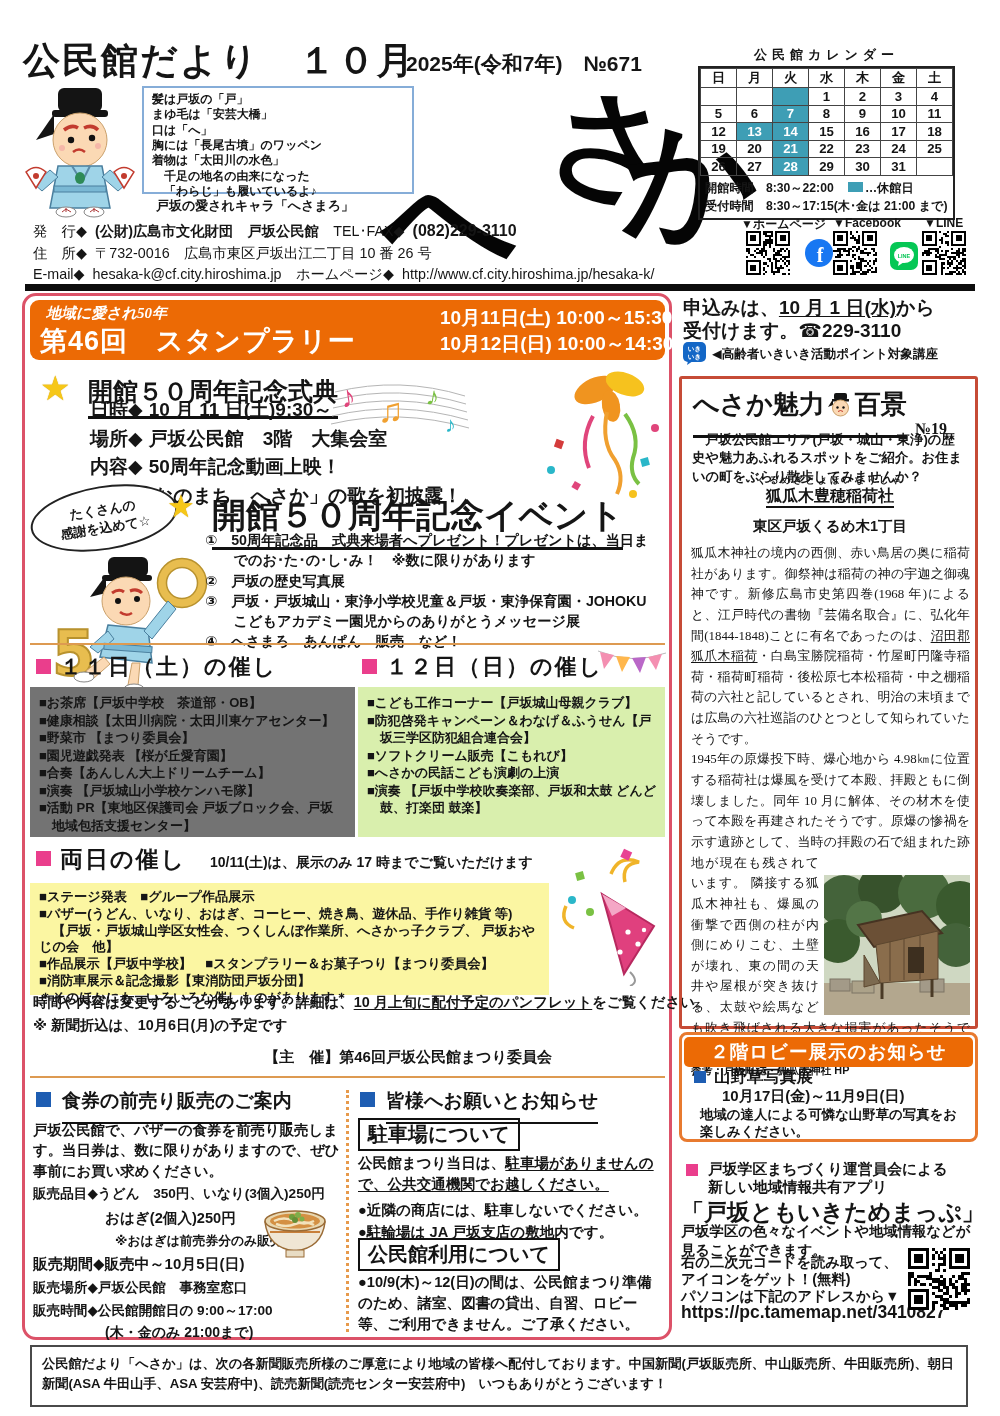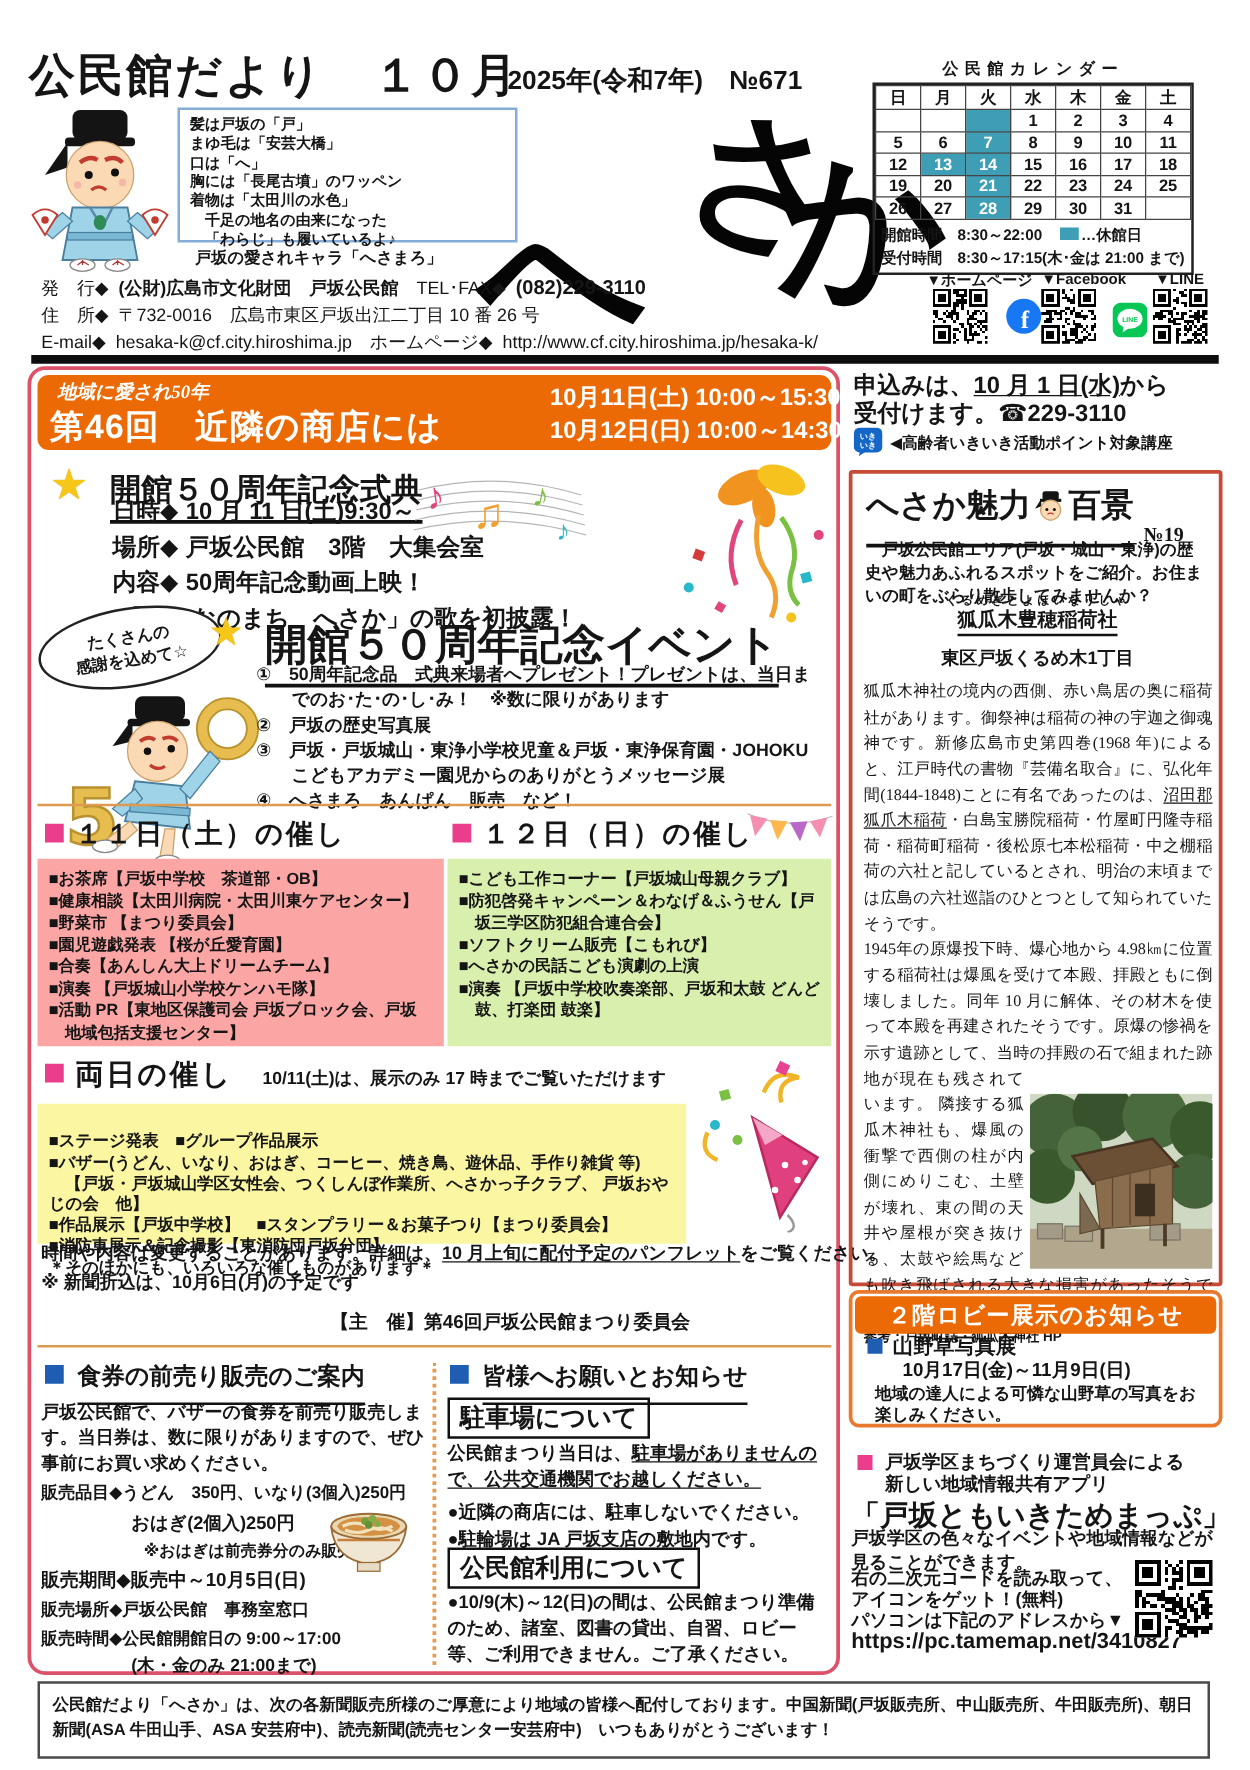--- a/index.html
+++ b/index.html
@@ -45,21 +45,21 @@
 .bubble2{left:30px;top:486px;width:148px;height:64px;border:2px solid #222;border-radius:50%;transform:rotate(-9deg);font-size:13px;font-weight:700;text-align:center;padding-top:13px;line-height:1.35;background:#fff}
 .ev-items{left:205px;top:530px;width:447px;font-size:14.2px;line-height:1.43;font-weight:600}
 .ev-items .li{padding-left:2em;text-indent:-2em}
 .hdiv{width:635px;border-top:2.5px solid #dd9a51}
 .sq{position:absolute;width:15px;height:15px}
 .sq-pink{background:#ea3e8c}
 .sq-blue{background:#1e5db2}
 .day-head{font-size:22px;font-weight:900;letter-spacing:2px;white-space:nowrap}
 .day-box{position:absolute;padding:7px 9px;font-size:13px;line-height:1.35;font-weight:600}
 .day-box .li{padding-left:1em;text-indent:-1em}
-.yellow-box{left:30px;top:883px;width:519px;height:112px;background:#fbf6a2;padding:22px 9px;font-size:13.2px;line-height:1.27;font-weight:600}
+.yellow-box{left:30px;top:883px;width:519px;height:112px;background:#fbf6a2;padding:6px 9px;font-size:13.2px;line-height:1.27;font-weight:600}
 .note-txt{font-size:14.4px;font-weight:600}
 .org{left:33px;top:1048px;width:519px;text-align:right;font-size:15px;font-weight:600}
 .vdot{left:346px;top:1090px;height:242px;border-left:3px dotted #e79a4b}
 .sub-box{display:inline-block;border:2.5px solid #111;padding:1px 8px;font-size:20px;font-weight:900;white-space:nowrap}
 .tx{font-weight:600}
 .t-label{font-weight:700}
 
 .apply{font-size:19px;font-weight:800;white-space:nowrap}
 .hy-box{left:679px;top:376px;width:299px;height:653px;border:3px solid #c64b36;border-radius:3px}
 .hy-title{left:693px;top:387px;display:flex;align-items:flex-end}
@@ -608,21 +608,21 @@
     <polygon points="9,19 8,24 14,20" fill="#fff"></polygon>
     <text x="14" y="15.5" font-size="5.5" font-weight="bold" fill="#06c755" text-anchor="middle">LINE</text>
   </svg>
 
   <div class="abs black-bar"></div>
 
   <div class="abs pink-box"></div>
 
   <div class="abs banner">
     <div class="tagline">地域に愛され50年</div>
-    <div class="btitle">第46回　近隣の商店には</div>
+    <div class="btitle">第46回　スタンプラリー</div>
     <div class="bdate" style="top:5px">10月11日(土) 10:00～15:30</div>
     <div class="bdate" style="top:31px">10月12日(日) 10:00～14:30</div>
   </div>
 
   <div class="abs star" style="left:40px;top:368px;font-size:34px">★</div>
   <div class="abs sec-head" style="left:88px;top:375px;font-size:25px">開館５０周年記念式典</div>
 
   <svg class="abs" style="left:330px;top:366px" width="140" height="78" viewBox="0 0 140 78">
     <path d="M5,26 q65,-16 130,4" stroke="#b5b5b5" fill="none"></path>
       <path d="M4,34 q65,-16 132,4" stroke="#b5b5b5" fill="none"></path>
@@ -692,21 +692,21 @@
       <div class="li">①　50周年記念品　式典来場者へプレゼント！プレゼントは、当日までのお･た･の･し･み！　※数に限りがあります</div>
       <div class="li">②　戸坂の歴史写真展</div>
       <div class="li">③　戸坂・戸坂城山・東浄小学校児童＆戸坂・東浄保育園・JOHOKUこどもアカデミー園児からのありがとうメッセージ展</div>
       <div class="li">④　へさまろ　あんぱん　販売　など！</div>
     </div>
 
   <div class="abs hdiv" style="left:30px;top:643px"></div>
 
   <div class="abs sq sq-pink" style="left:36px;top:659px"></div>
   <div class="abs day-head" style="left:60px;top:652px">１１日（土）の催し</div>
-  <div class="day-box" style="left:30px;top:687px;width:325px;height:150px;background:#fca5a5">
+  <div class="day-box" style="left:30px;top:687px;width:325px;height:150px;background:#737373">
       <div class="li">■お茶席【戸坂中学校　茶道部・OB】</div>
       <div class="li">■健康相談【太田川病院・太田川東ケアセンター】</div>
       <div class="li">■野菜市 【まつり委員会】</div>
       <div class="li">■園児遊戯発表 【桜が丘愛育園】</div>
       <div class="li">■合奏【あんしん大上ドリームチーム】</div>
       <div class="li">■演奏 【戸坂城山小学校ケンハモ隊】</div>
       <div class="li">■活動 PR【東地区保護司会 戸坂ブロック会、戸坂地域包括支援センター】</div>
     </div>
 
   <div class="abs sq sq-pink" style="left:362px;top:659px"></div>

